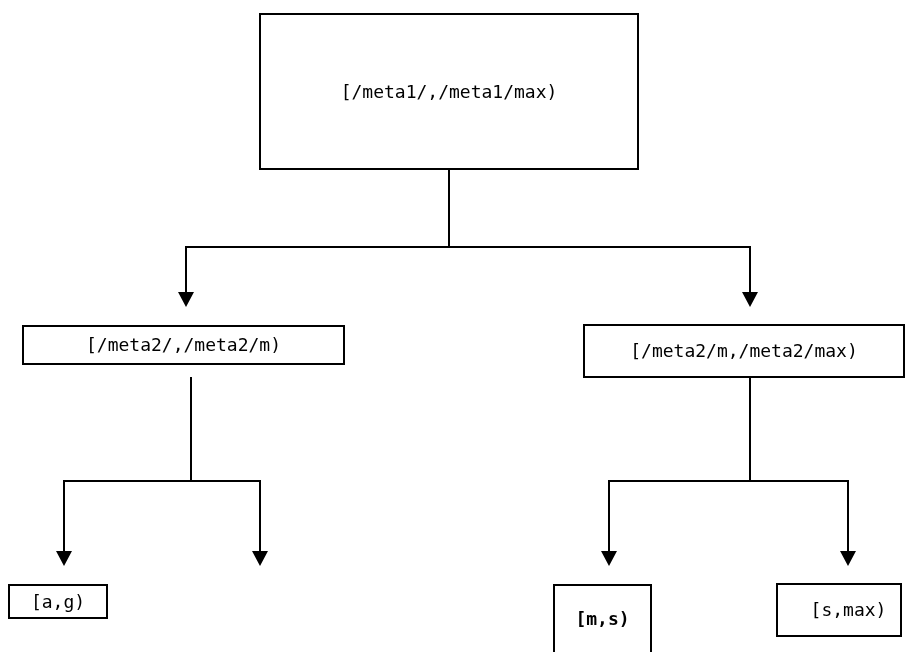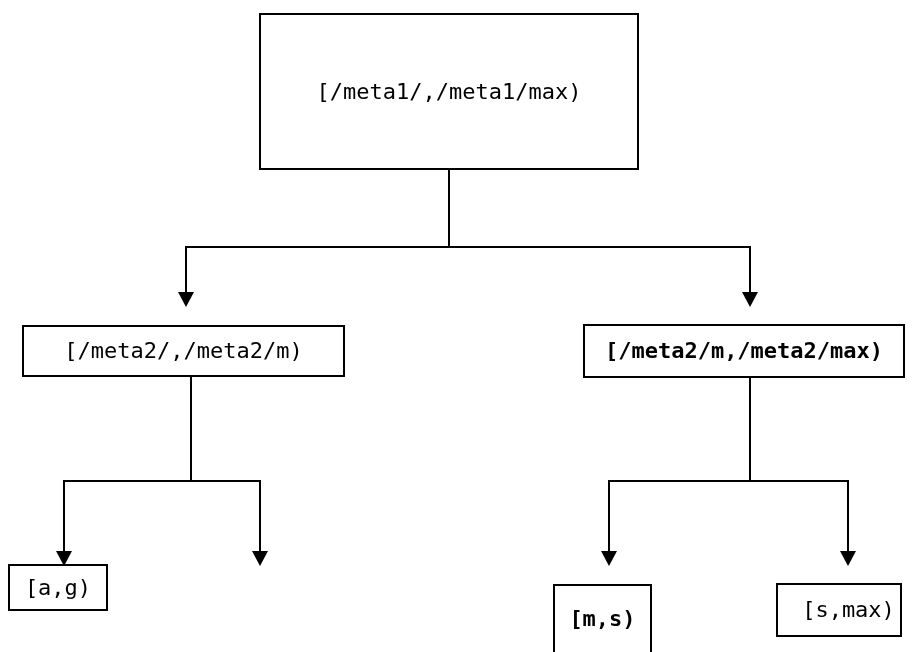--- a/index.html
+++ b/index.html
@@ -18,29 +18,29 @@
     width: 912px; height: 652px;
   }
   .node {
     position: absolute;
     border: 2px solid #000000;
     background: #ffffff;
     color: #000000;
     display: flex;
     align-items: center;
     justify-content: center;
-    font-size: 22px;
+    font-size: 18px;
     line-height: 1;
     white-space: nowrap;
     letter-spacing: 0;
   }
   #node-root       { left: 259px; top: 13px;  width: 380px; height: 157px; }
-  #node-child-left { left: 22px;  top: 325px; width: 323px; height: 52px; }
-  #node-child-right{ left: 583px; top: 324px; width: 322px; height: 54px; font-weight: bold; }
-  #node-leaf-ag    { left: 8px;   top: 564px; width: 100px; height: 47px; text-align: right; }
+  #node-child-left { left: 22px;  top: 325px; width: 323px; height: 40px; }
+  #node-child-right{ left: 583px; top: 324px; width: 322px; height: 54px; }
+  #node-leaf-ag    { left: 8px;   top: 584px; width: 100px; height: 35px; text-align: right; }
   #node-leaf-gm    { left: 204px; top: 584px; width: 101px; height: 53px; }
   #node-leaf-ms    { left: 553px; top: 584px; width: 99px;  height: 70px; font-weight: bold; }
   #node-leaf-smax  { left: 776px; top: 583px; width: 126px; height: 54px; padding-left: 19px; }
 </style>
 </head>
 <body>
 
 <div class="canvas">
 
   <svg class="connectors" width="912" height="652" viewBox="0 0 912 652" xmlns="http://www.w3.org/2000/svg">

